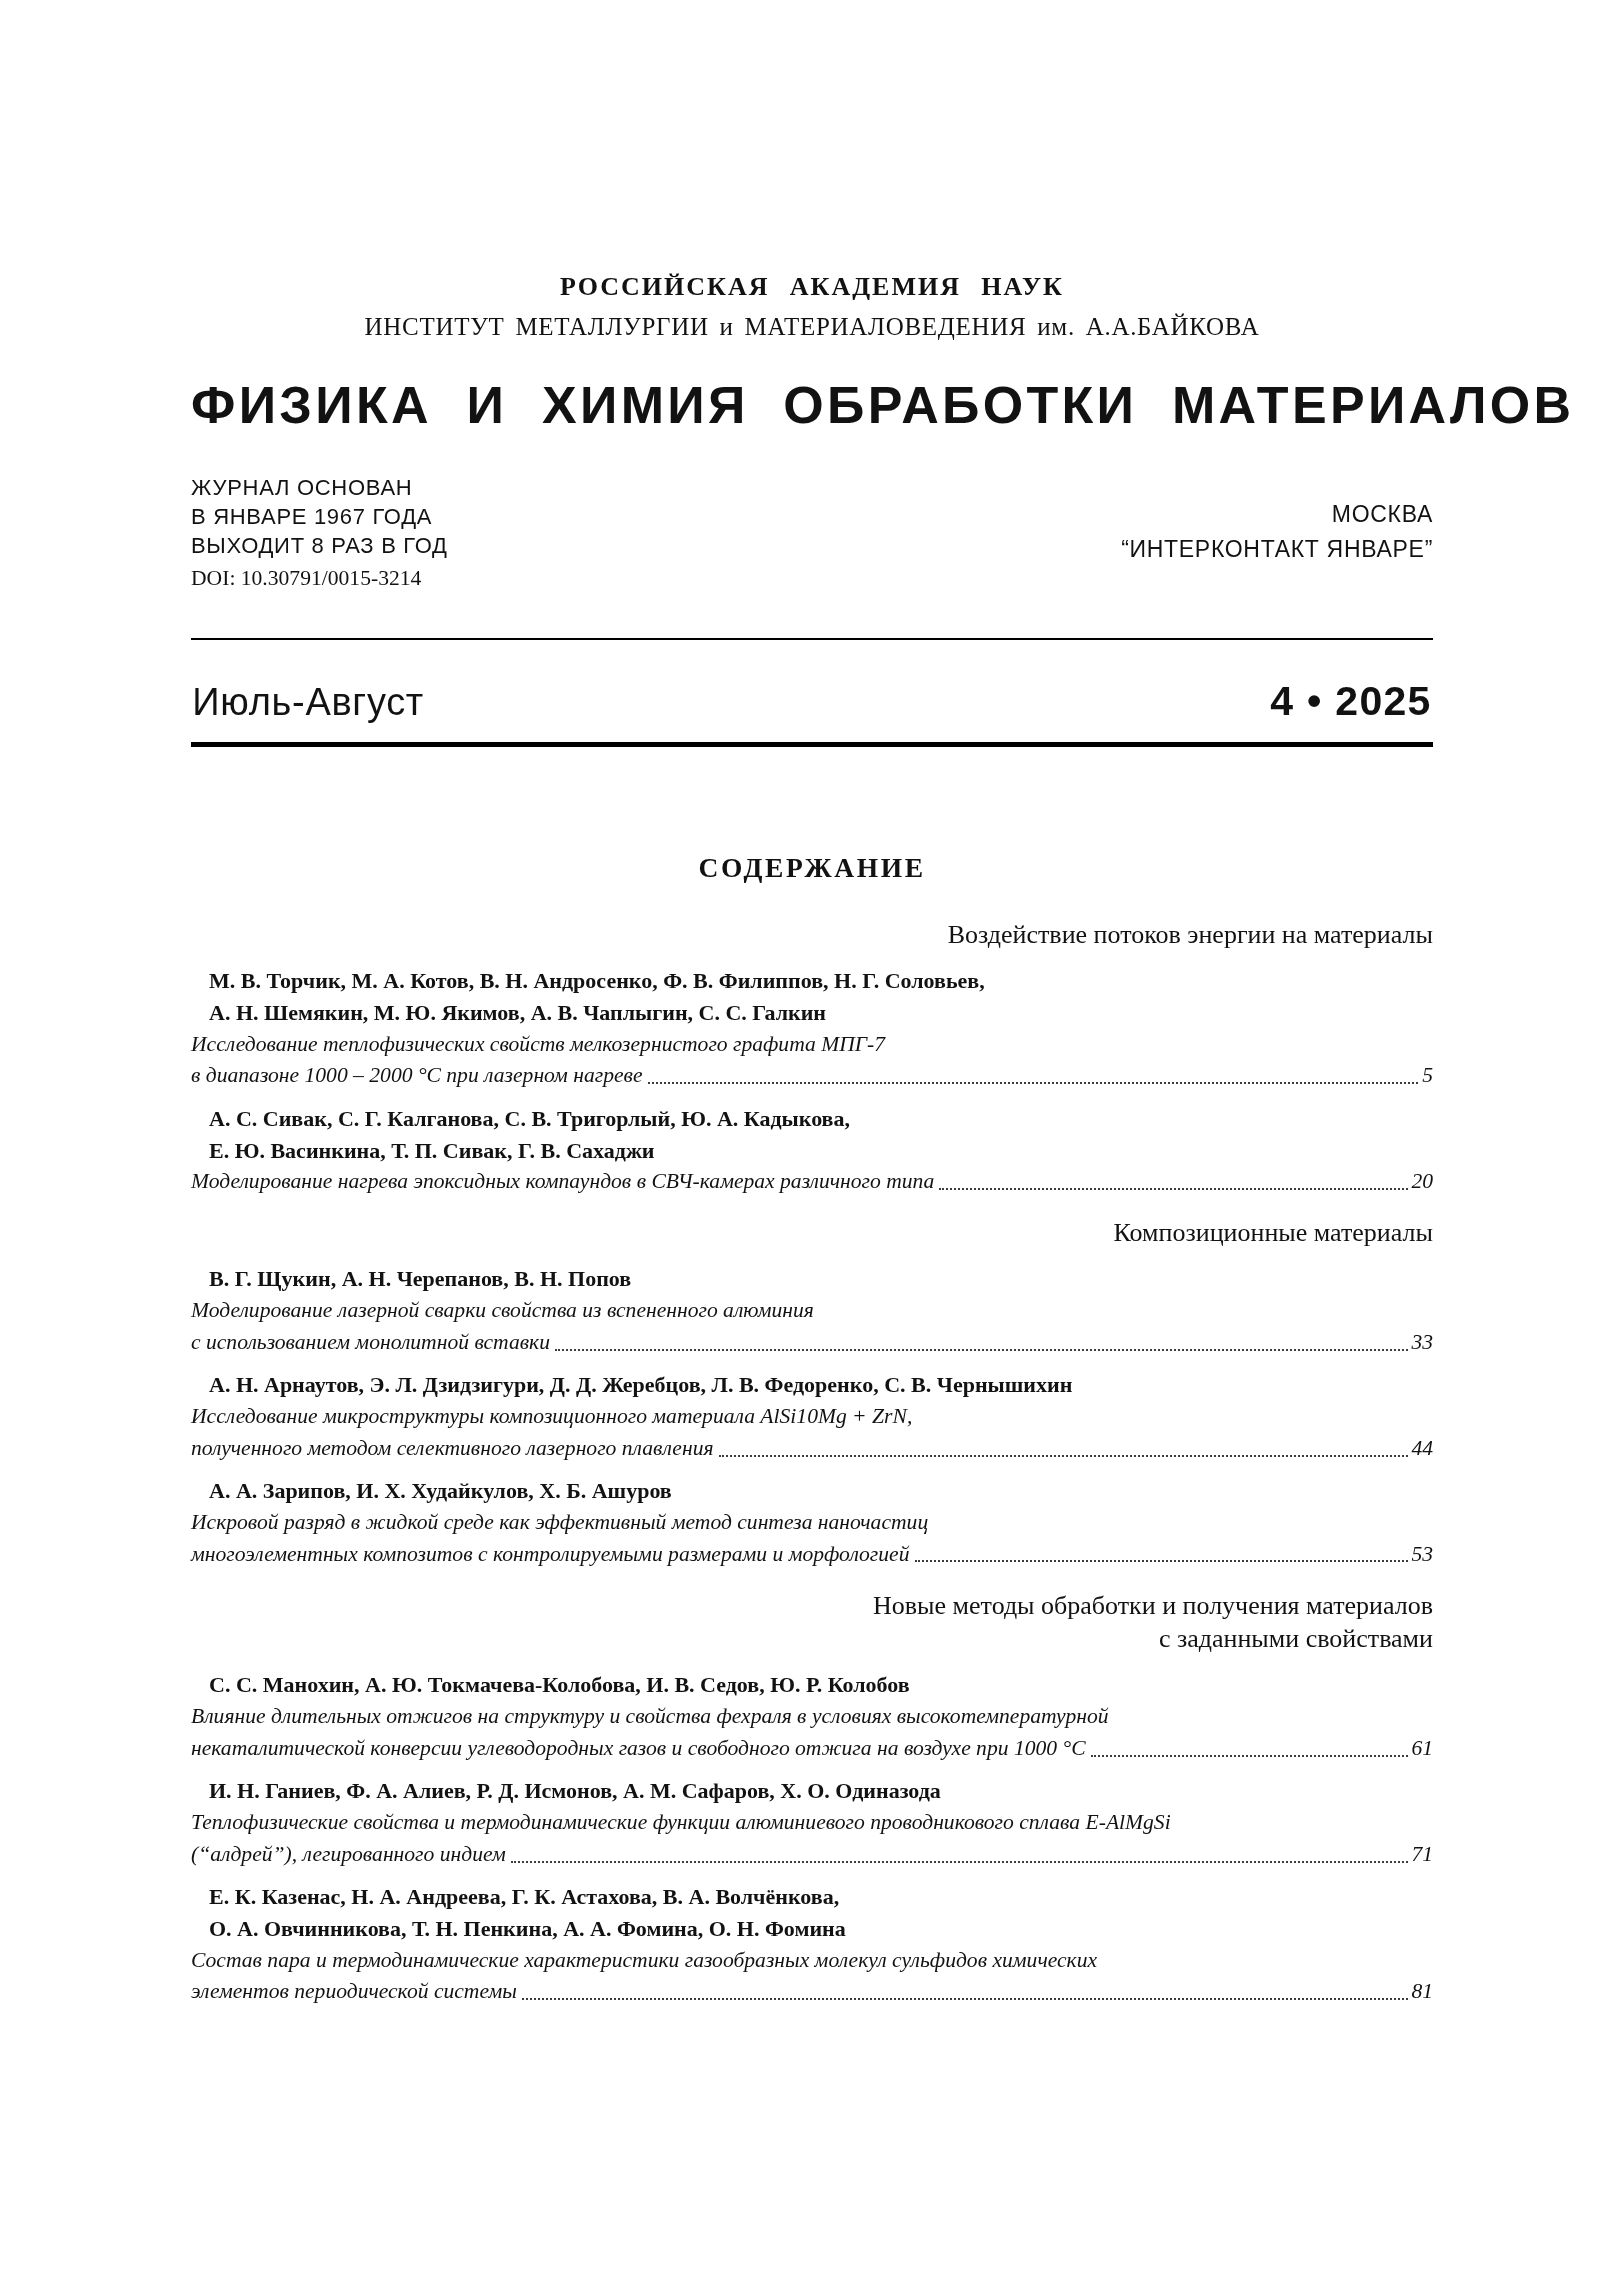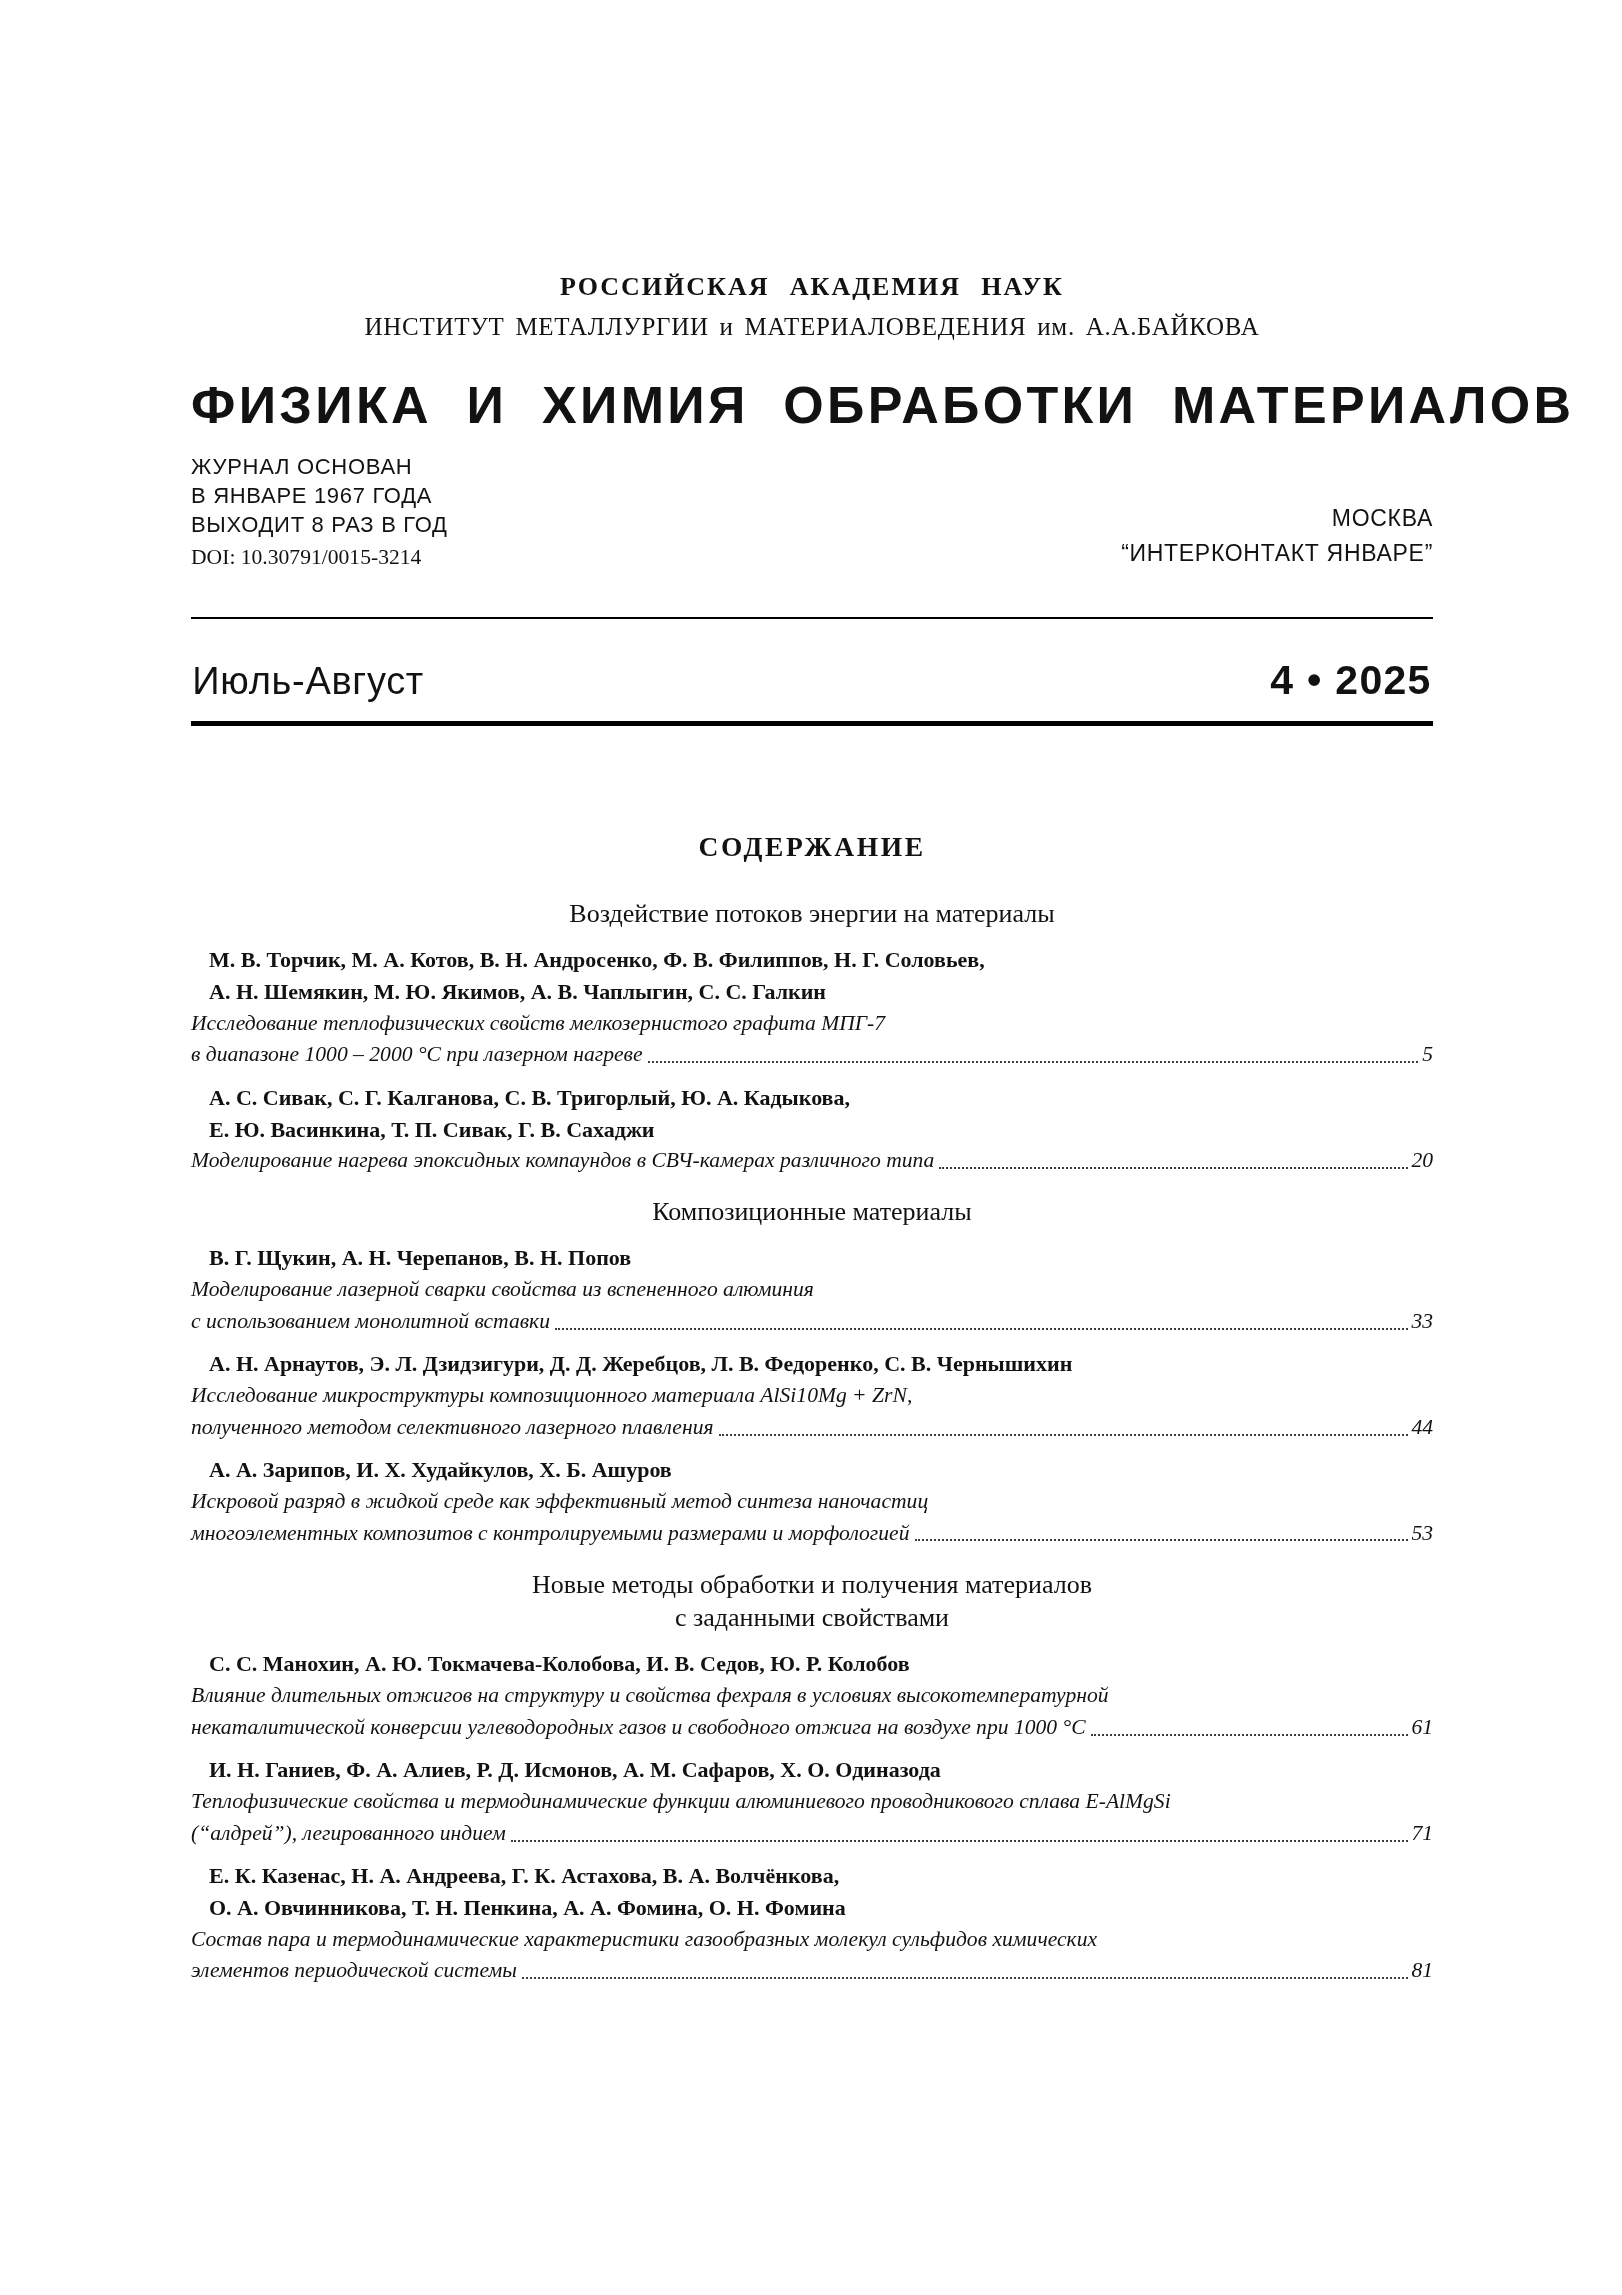--- a/index.html
+++ b/index.html
@@ -37,24 +37,24 @@
     margin-top: 34px;
     text-align: center;
     font-family: "Liberation Sans", sans-serif;
     font-weight: 900;
     font-size: 52px;
     letter-spacing: 3.3px;
     word-spacing: 17px;
     white-space: nowrap;
   }
   .info-row {
-    margin-top: 17px;
+    margin-top: 38px;
     display: flex;
     justify-content: space-between;
-    align-items: flex-end;
+    align-items: center;
   }
   .founded-line {
     font-family: "Liberation Sans", sans-serif;
     font-size: 22px;
     line-height: 1.34;
     letter-spacing: 0.7px;
   }
   .doi-line {
     font-family: "Liberation Serif", serif;
     font-size: 21.6px;
@@ -92,21 +92,21 @@
     margin-top: 105px;
     text-align: center;
     font-weight: 700;
     font-size: 27.5px;
     letter-spacing: 2.6px;
   }
   .toc {
     margin-top: 34px;
   }
   .toc-section {
-    text-align: center;
+    text-align: right;
     font-size: 26px;
     line-height: 1.3;
     margin: 18.3px 0 13px 0;
   }
   .toc-entry {
     margin: 5.2px 0 10.5px 0;
   }
   .authors {
     font-weight: 700;
     font-size: 22px;

